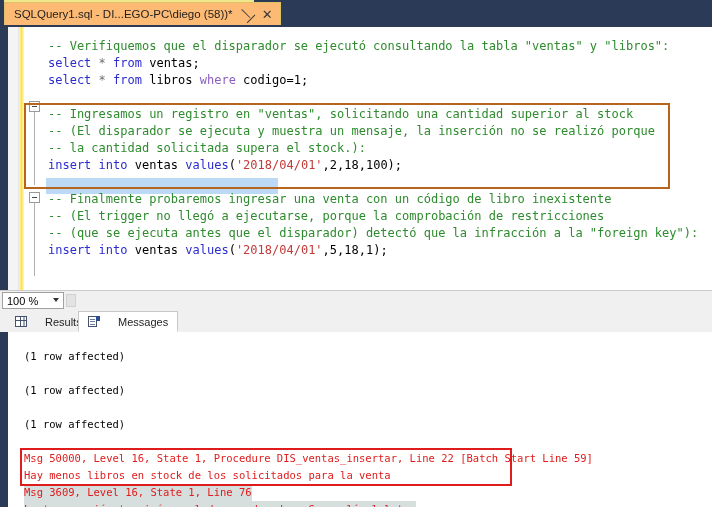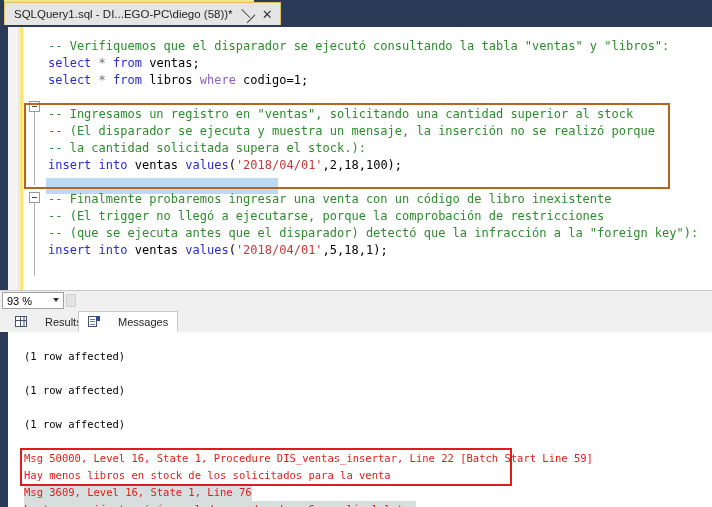--- a/index.html
+++ b/index.html
@@ -9,21 +9,21 @@
     font-family:"Liberation Sans", sans-serif;
     font-size:11px;
     -webkit-font-smoothing:none;
   }
   .app{position:relative;width:712px;height:507px;background:#2b3a56;}
 
   
   .tabstrip{position:absolute;left:0;top:0;width:712px;height:27px;background:#2b3a56;}
   .doc-tab{
     position:absolute;left:4px;top:2px;height:23px;
-    background:#e5e5e5;border:1px solid #e0c060;border-bottom:none;
+    background:#fdba74;border:1px solid #e0c060;border-bottom:none;
     display:flex;align-items:center;padding:0 7px 0 9px;gap:7px;
     box-sizing:border-box;
   }
   .doc-tab .ttl{color:#1e1e1e;font-size:11.5px;white-space:nowrap;}
   .tab-pin{color:#3b3b3b;font-size:12px;line-height:1;cursor:pointer;transform:rotate(45deg);display:inline-block;}
   .tab-close{color:#3b3b3b;font-size:13px;line-height:1;cursor:pointer;font-family:"Liberation Sans",sans-serif;}
   .tab-accent{position:absolute;left:4px;top:0;width:250px;height:2px;background:#f0e68c;}
 
   
   .editor{position:absolute;left:0;top:27px;width:712px;height:263px;background:#ffffff;}
@@ -134,21 +134,21 @@
     <div class="code" id="code-area">
       
       <div class="sel-line" style="top:151px;width:232px;"></div>
     <div class="ln" style="top: 11px;"><span class="cm">-- Verifiquemos que el disparador se ejecutó consultando la tabla "ventas" y "libros":</span></div><div class="ln" style="top: 28px;"><span class="kw">select</span> <span class="op">*</span> <span class="kw">from</span> ventas;</div><div class="ln" style="top: 45px;"><span class="kw">select</span> <span class="op">*</span> <span class="kw">from</span> libros <span class="kw2">where</span> codigo=1;</div><div class="ln" style="top: 79px;"><span class="cm">-- Ingresamos un registro en "ventas", solicitando una cantidad superior al stock</span></div><div class="ln" style="top: 96px;"><span class="cm">-- (El disparador se ejecuta y muestra un mensaje, la inserción no se realizó porque</span></div><div class="ln" style="top: 113px;"><span class="cm">-- la cantidad solicitada supera el stock.):</span></div><div class="ln" style="top: 130px;"><span class="kw">insert</span> <span class="kw">into</span> ventas <span class="kw">values</span>(<span class="str">'2018/04/01'</span>,2,18,100);</div><div class="ln" style="top: 164px;"><span class="cm">-- Finalmente probaremos ingresar una venta con un código de libro inexistente</span></div><div class="ln" style="top: 181px;"><span class="cm">-- (El trigger no llegó a ejecutarse, porque la comprobación de restricciones</span></div><div class="ln" style="top: 198px;"><span class="cm">-- (que se ejecuta antes que el disparador) detectó que la infracción a la "foreign key"):</span></div><div class="ln" style="top: 215px;"><span class="kw">insert</span> <span class="kw">into</span> ventas <span class="kw">values</span>(<span class="str">'2018/04/01'</span>,5,18,1);</div></div>
 
     <div class="box-orange" style="left:24px;top:76px;width:646px;height:86px;"></div>
   </div>
 
   <div class="zoombar">
     <div class="zoom-combo">
-      <span>93 %</span>
+      <span>100 %</span>
       <span class="zoom-arrow"></span>
     </div>
     <div class="hsb">
       <div class="hsb-thumb"></div>
     </div>
   </div>
 
   <div class="restabs">
     <div class="rtab inactive" style="left:6px;">
       <span class="grid-ico"></span>

